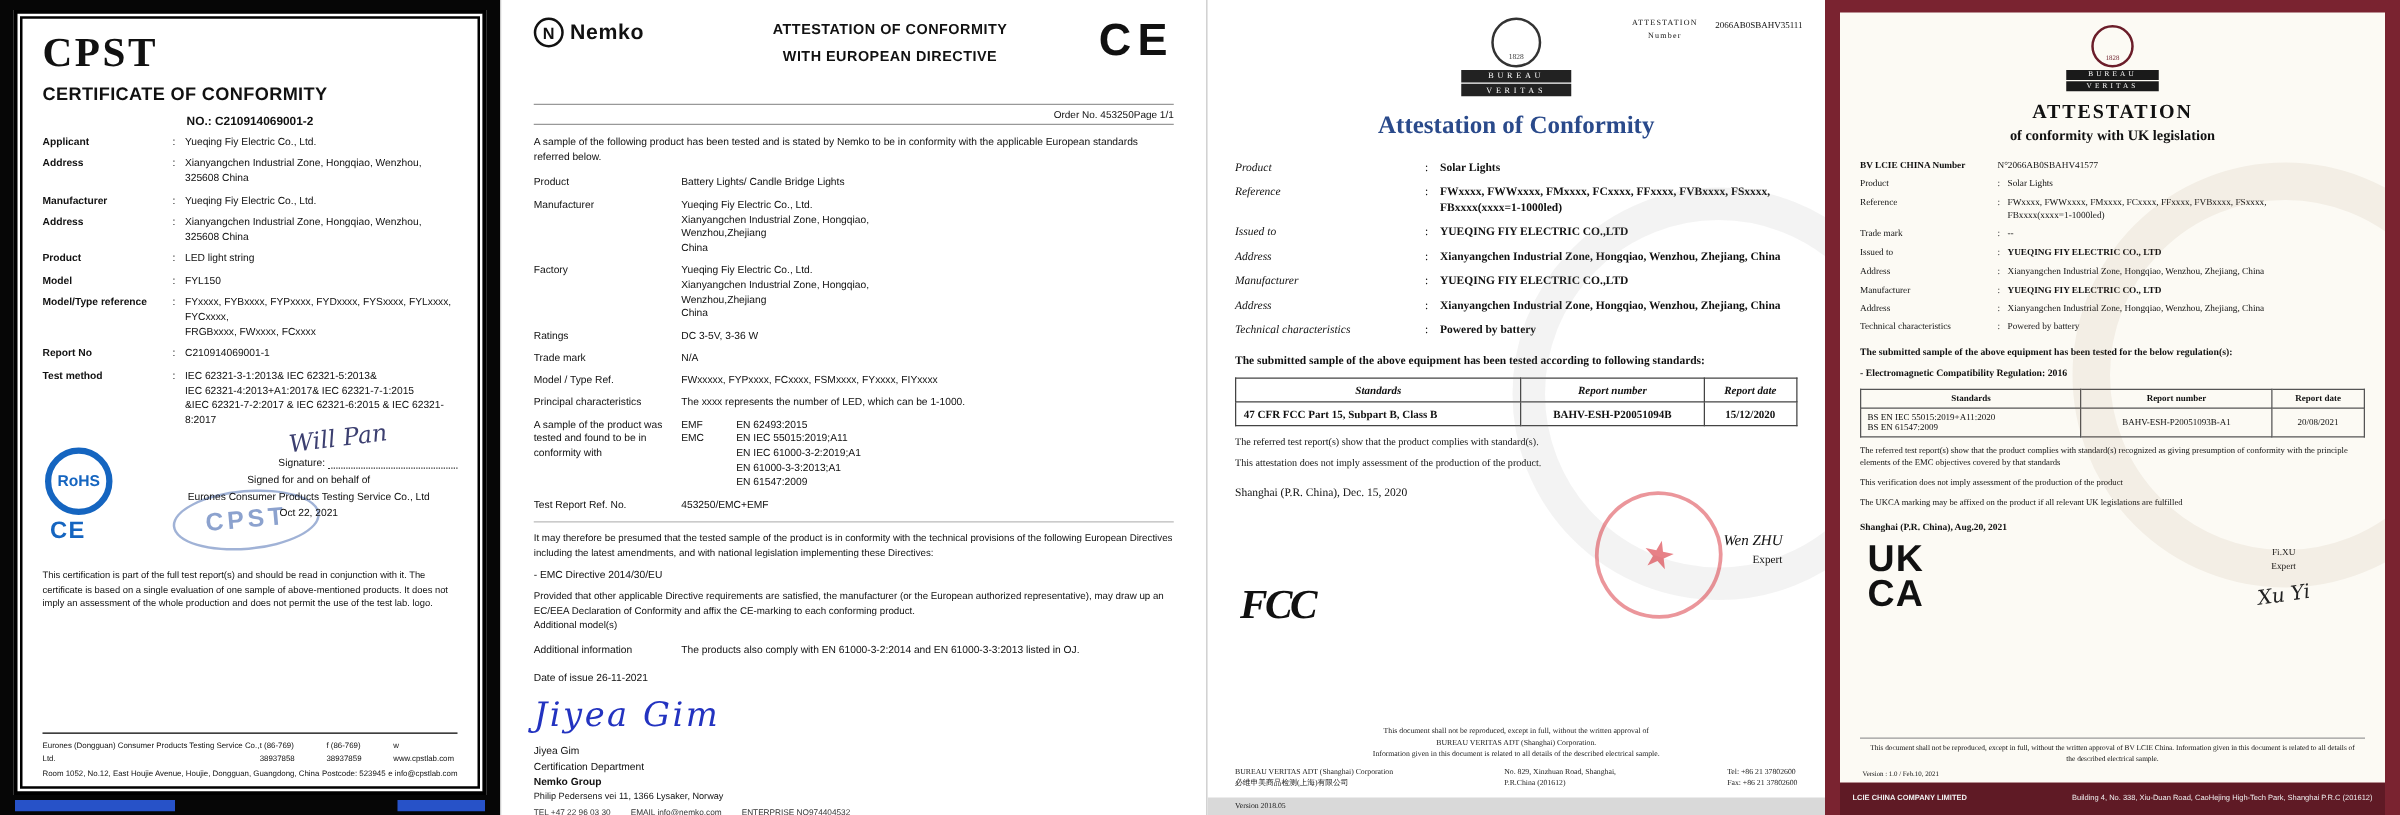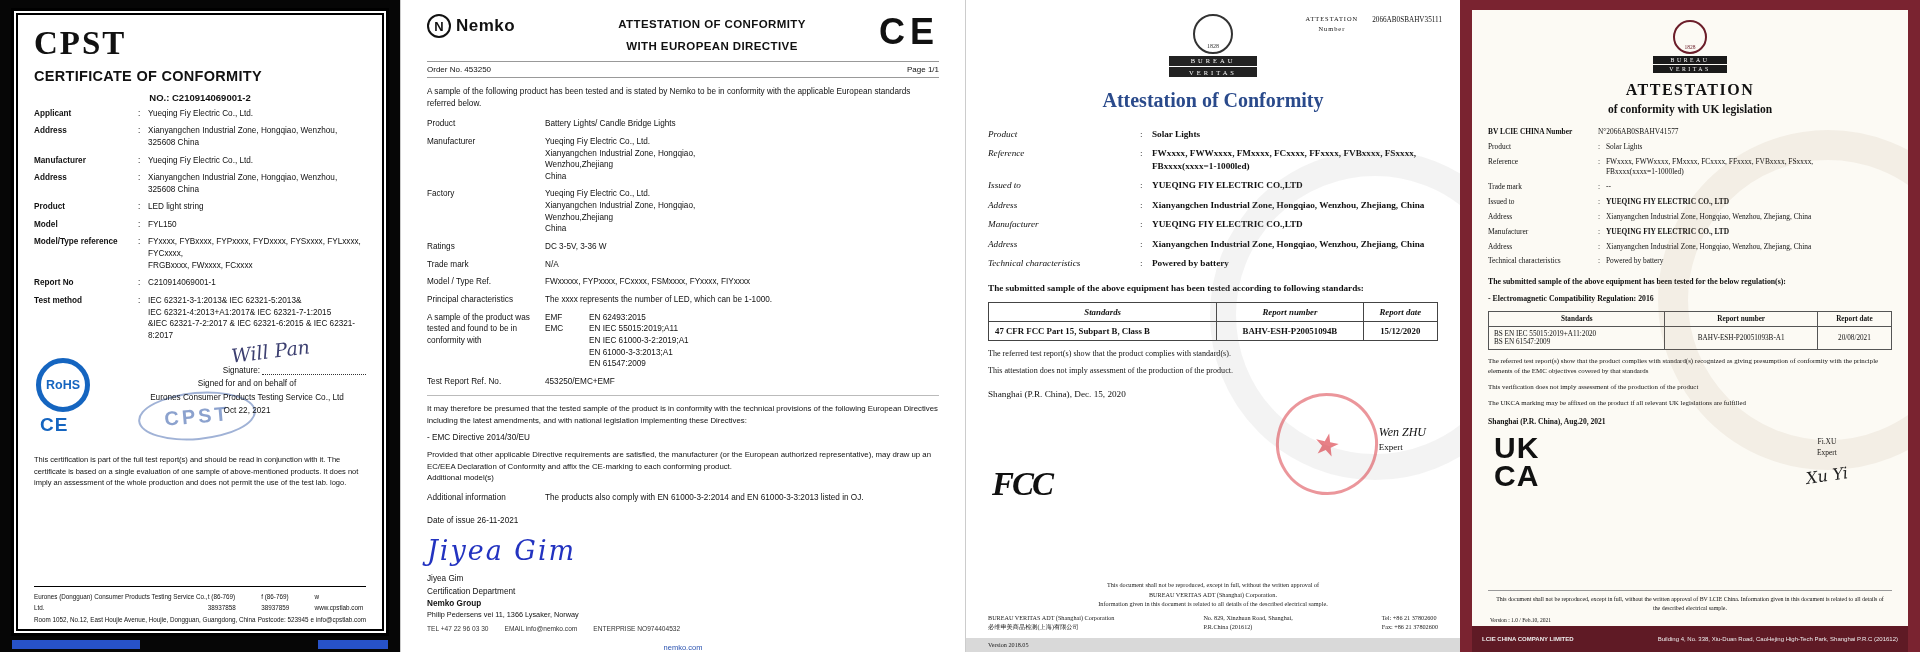--- a/index.html
+++ b/index.html
@@ -37,21 +37,21 @@
 .bb-r{right:12px;width:70px}
 
 
 .p2{width:565px;background:#fff;border-left:1px solid #ccc;padding:14px 26px 8px;display:flex;flex-direction:column}
 .n-head{display:flex;align-items:flex-start}
 .n-logo{display:flex;align-items:center;gap:5px;width:150px}
 .n-circ{width:24px;height:24px;border:2.5px solid #111;border-radius:50%;display:flex;align-items:center;justify-content:center;font-weight:bold;font-size:13px;flex-shrink:0}
 .n-word{font-size:17px;font-weight:bold;letter-spacing:.5px}
 .n-title{flex:1;text-align:center;font-size:11.5px;font-weight:bold;line-height:1.9;letter-spacing:.4px}
 .n-ce{width:92px;text-align:right;font-size:36px;font-weight:bold;letter-spacing:5px;line-height:1}
-.n-sub{display:flex;justify-content:space-between;font-size:8px;border-top:1px solid #999;border-bottom:1px solid #999;padding:3px 0;margin-top:3px}
+.n-sub{display:flex;justify-content:flex-end;font-size:8px;border-top:1px solid #999;border-bottom:1px solid #999;padding:3px 0;margin-top:25px}
 .n-intro{font-size:8.2px;line-height:1.5;margin-top:8px}
 .n-fields{display:flex;flex-direction:column;gap:6px;margin-top:8px}
 .n-f{display:flex;font-size:8.2px;line-height:1.42}
 .n-f .lb{width:118px;flex-shrink:0}
 .n-f .vl{flex:1}
 .conf-g{display:flex}
 .conf-g .g{width:44px;flex-shrink:0}
 .n-hr{border-top:1px solid #bbb;margin:8px 0 0}
 .n-par{font-size:7.8px;line-height:1.5;margin-top:7px}
 .n-dir{font-size:8.2px;margin-top:6px}
@@ -84,21 +84,21 @@
 .bv-table th{font-style:italic;text-align:center;font-weight:bold}
 .bv-table td{font-weight:bold}
 .bv-table td+td{text-align:center}
 .bv-note{font-size:8.1px;margin-top:8px}
 .bv-date{font-size:9.2px;margin-top:14px}
 .bv-signzone{position:relative;height:116px;margin-top:2px}
 .fcc{position:absolute;left:4px;bottom:14px;font-size:33px;font-weight:bold;font-style:italic;letter-spacing:-2px}
 .stamp{position:absolute;right:60px;top:-8px;width:102px;height:102px;border:3px solid rgba(215,45,55,.5);border-radius:50%;display:flex;align-items:center;justify-content:center;transform:rotate(12deg)}
 .stamp-star{color:rgba(215,45,55,.6);font-size:30px}
 .stamp-star::before{content:"★"}
-.bv-sign{position:absolute;right:12px;top:22px;text-align:left;font-size:9px;line-height:1.5}
+.bv-sign{position:absolute;right:12px;top:22px;text-align:right;font-size:9px;line-height:1.5}
 .bv-sign .nm{font-style:italic;font-size:12px}
 .bv-foot{margin-top:auto;font-size:6.2px;text-align:center;line-height:1.5;color:#222}
 .bv-foot-cols{display:flex;justify-content:space-between;text-align:left;margin-top:5px;font-size:6.2px;line-height:1.5;gap:8px}
 .bv-strip{background:#d9d9d9;margin:6px -22px 0;padding:2px 22px 3px;font-size:6.2px;text-align:left}
 
 
 .p4{width:460px;background:#7a2330;padding:10px 12px 0;display:flex;flex-direction:column}
 .c4{background:#fcfaf4;flex:1;padding:10px 16px 0;font-family:"Liberation Serif",serif;display:flex;flex-direction:column;position:relative;overflow:hidden}
 .c4-wm{position:absolute;right:-90px;top:120px;width:340px;height:340px;border:30px solid rgba(140,100,60,.08);border-radius:50%;pointer-events:none}
 .c4-logo{text-align:center}

